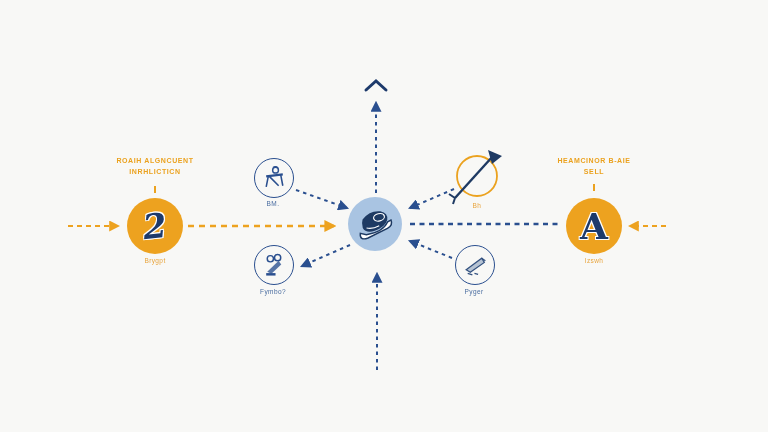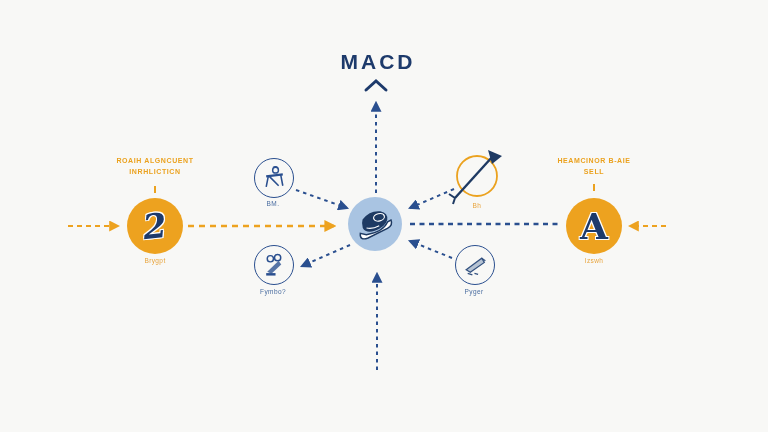--- a/index.html
+++ b/index.html
@@ -112,21 +112,20 @@
 
     <line x1="296" y1="190" x2="347" y2="208" stroke="#2a4f8f" stroke-width="2" stroke-dasharray="3.5 4" marker-end="url(#mN)"></line>
 
     <line x1="350" y1="245" x2="302" y2="266" stroke="#2a4f8f" stroke-width="2" stroke-dasharray="3.5 4" marker-end="url(#mN)"></line>
 
     <line x1="454" y1="189" x2="410" y2="208" stroke="#2a4f8f" stroke-width="2" stroke-dasharray="3.5 4" marker-end="url(#mN)"></line>
 
     <line x1="452" y1="258" x2="410" y2="241" stroke="#2a4f8f" stroke-width="2" stroke-dasharray="3.5 4" marker-end="url(#mN)"></line>
   </svg>
 
-  <div class="abs title">MACD</div>
   <svg class="abs chevron" width="30" height="16" viewBox="0 0 30 16">
     <polyline points="5,13 15,4 25,13" fill="none" stroke="#1d3a6b" stroke-width="3" stroke-linecap="round"></polyline>
   </svg>
 
   <div class="abs heading left">
     <div>ROAIH ALGNCUENT</div>
     <div>INRHLICTICN</div>
   </div>
   <div class="abs tick tick-left"></div>
 

